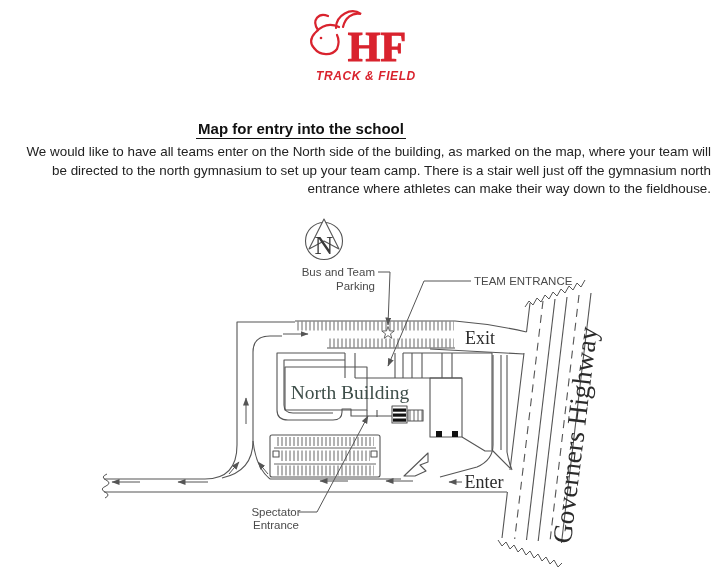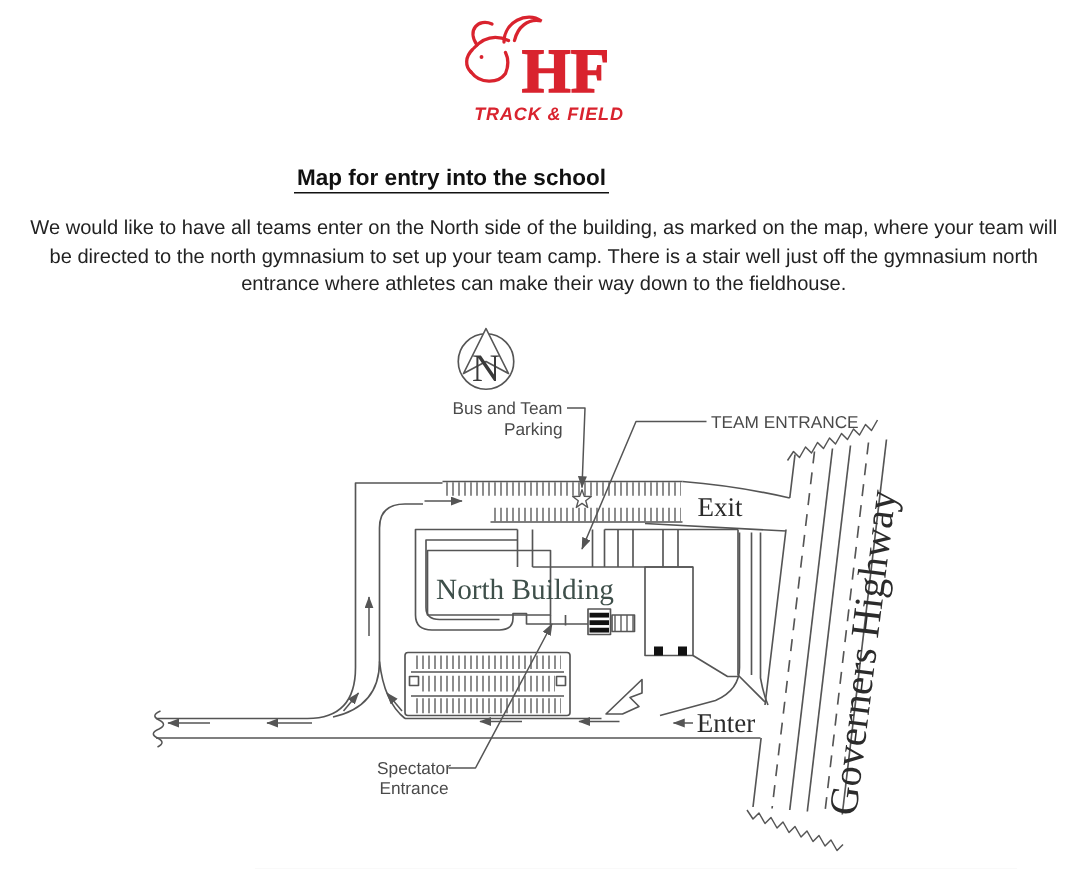--- a/index.html
+++ b/index.html
@@ -1,22 +1,22 @@
 <!DOCTYPE html>
 <html><head>
 <meta charset="utf-8">
 <style>
   html,body{margin:0;padding:0;}
   body{background:#e8e8e8;font-family:"Liberation Sans",sans-serif;}
   .page{position:relative;width:714px;height:579px;background:#ffffff;overflow:hidden;margin:0 auto;}
-  .doc-title{position:absolute;top:110px;left:0;width:602px;text-align:center;
+  .doc-title{position:absolute;top:120px;left:0;width:602px;text-align:center;
     font-size:15px;font-weight:bold;color:#111;}
   .doc-title span{border-bottom:1.6px solid #111;padding:0 2px 1px 2px;}
   .doc-body{position:absolute;top:143px;left:14px;width:697px;
-    font-size:13.4px;line-height:18.7px;color:#222;text-align:center;}
+    font-size:13.4px;line-height:18.7px;color:#222;text-align:right;}
   svg.art{position:absolute;top:0;left:0;}
   text{user-select:none;}
 </style>
 </head>
 <body>
 
 <div class="page">
 
   <div class="doc-title">
     <span>Map for entry into the school</span>

